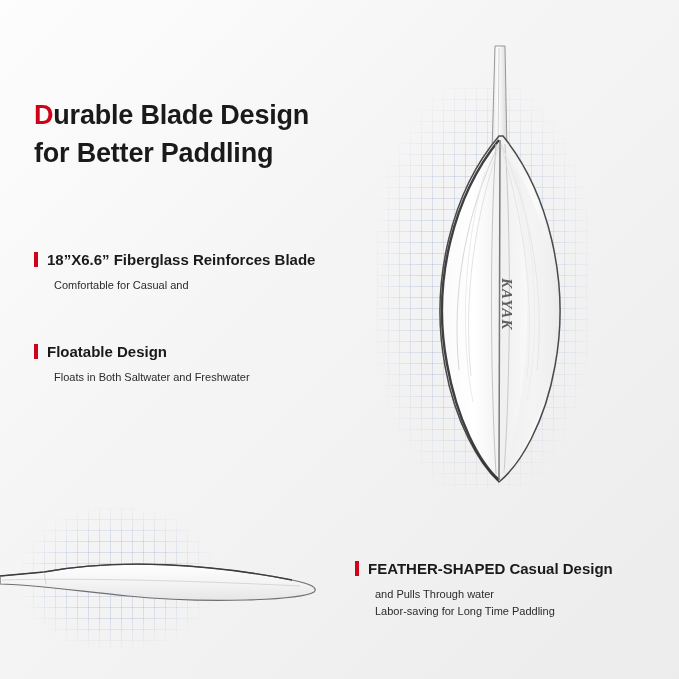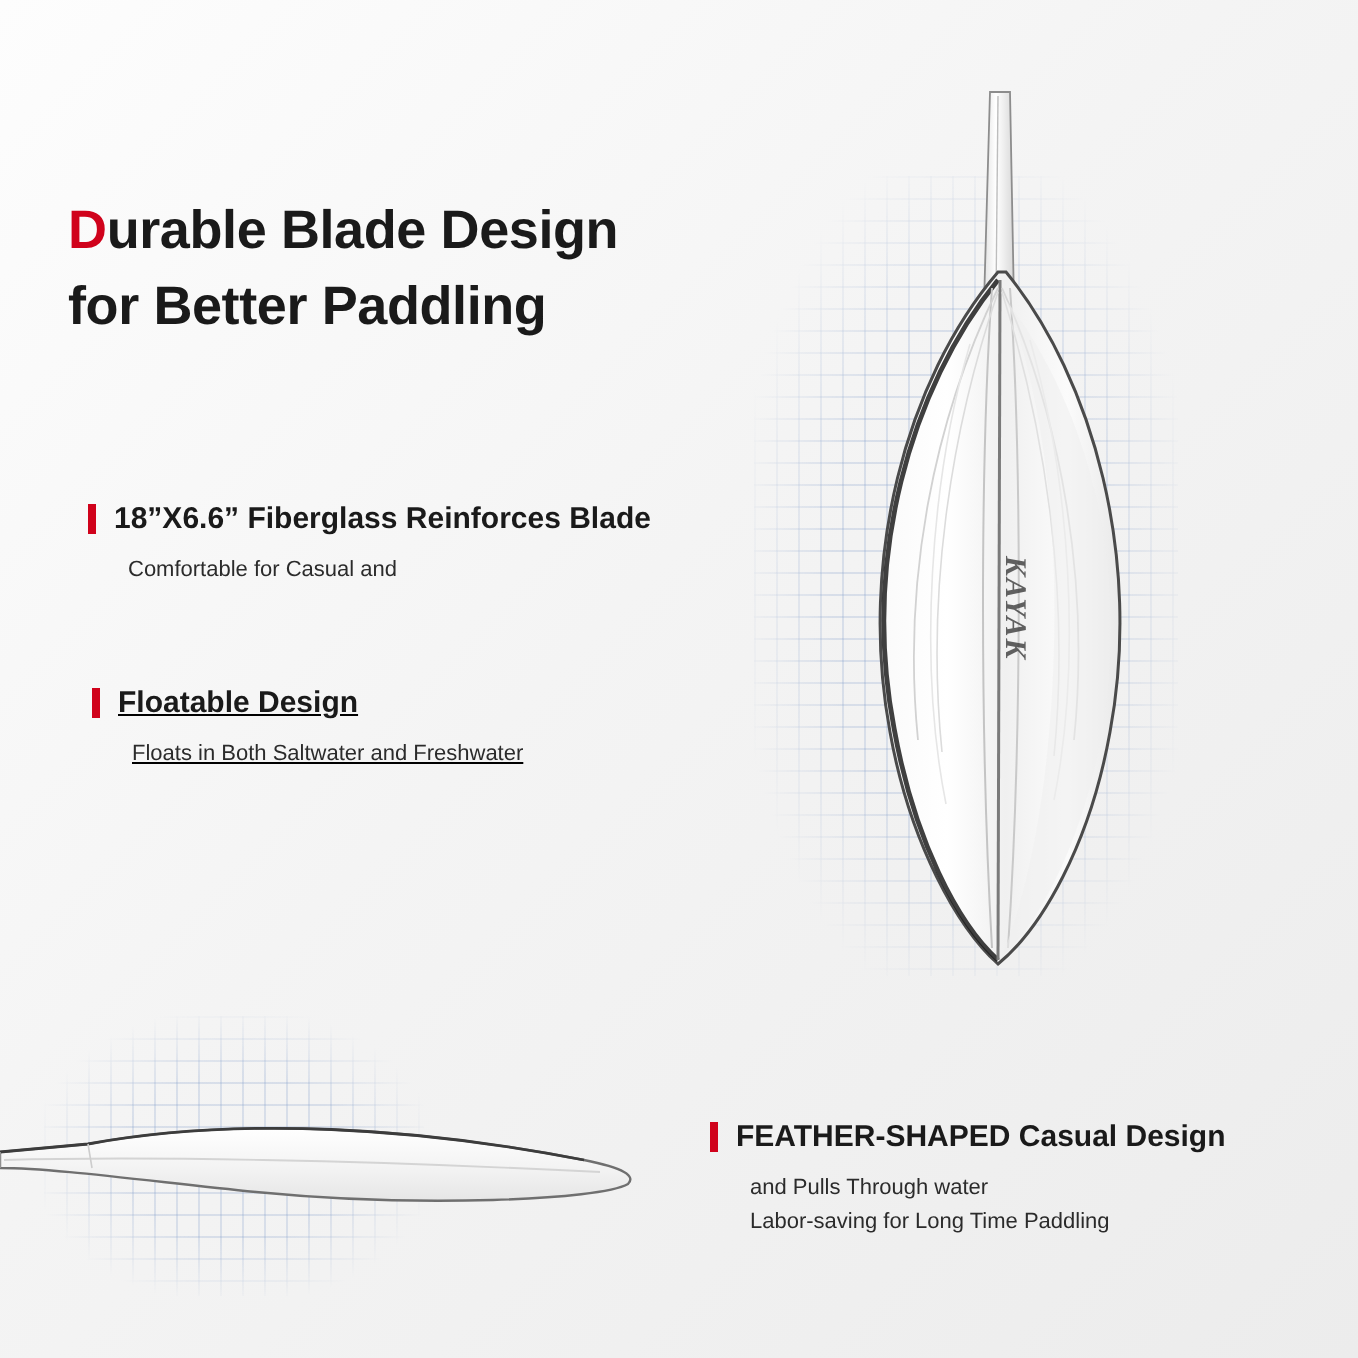--- a/index.html
+++ b/index.html
@@ -85,22 +85,22 @@
     background: #d0021b;
   }
   .feature-body {
     margin-top: 7px;
     padding-left: 20px;
     font-size: 11px;
     color: #2b2b2b;
     line-height: 1.62;
   }
 
-  #feat-1 { left: 44px; top: 250px; }
-  #feat-2 { left: 46px; top: 342px; text-decoration: underline; }
+  #feat-1 { left: 34px; top: 250px; }
+  #feat-2 { left: 34px; top: 342px; }
   #feat-3 { left: 355px; top: 559px; width: 310px; }
   #feat-3 .feature-title { font-size: 15px; }
 
   
   .blade-front {
     position: absolute;
     left: 395px;
     top: 40px;
     width: 190px;
     height: 460px;

